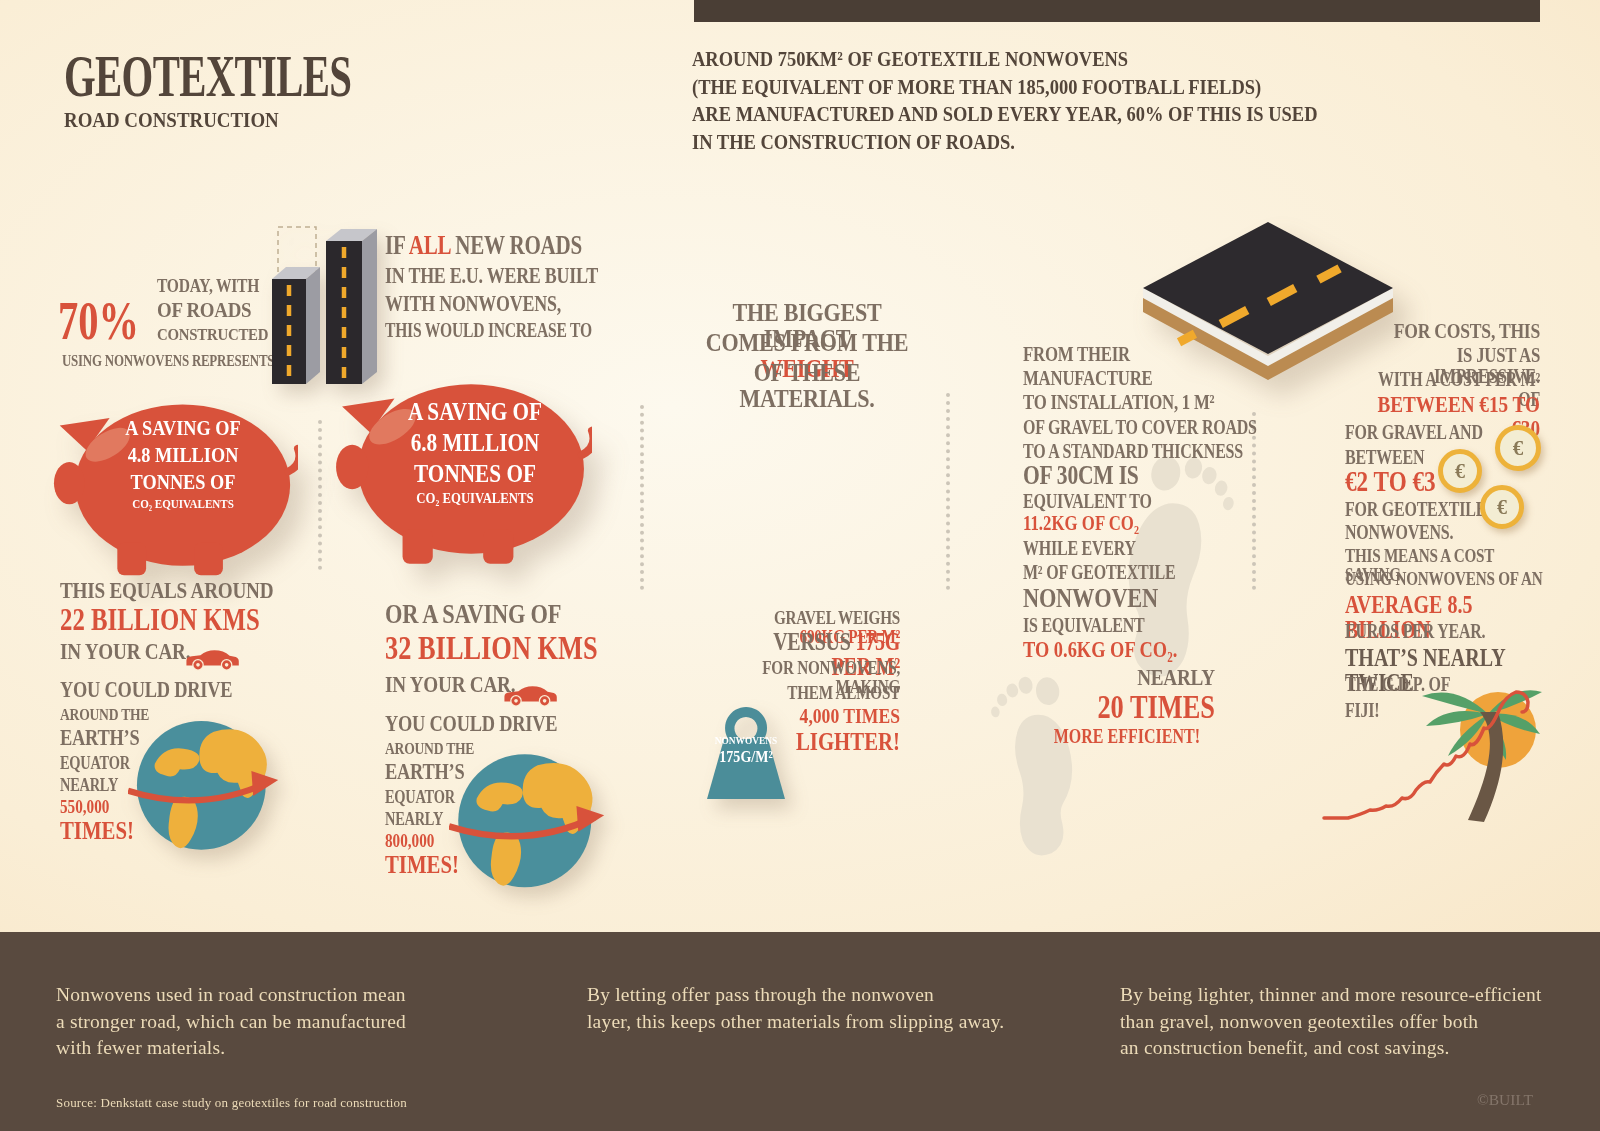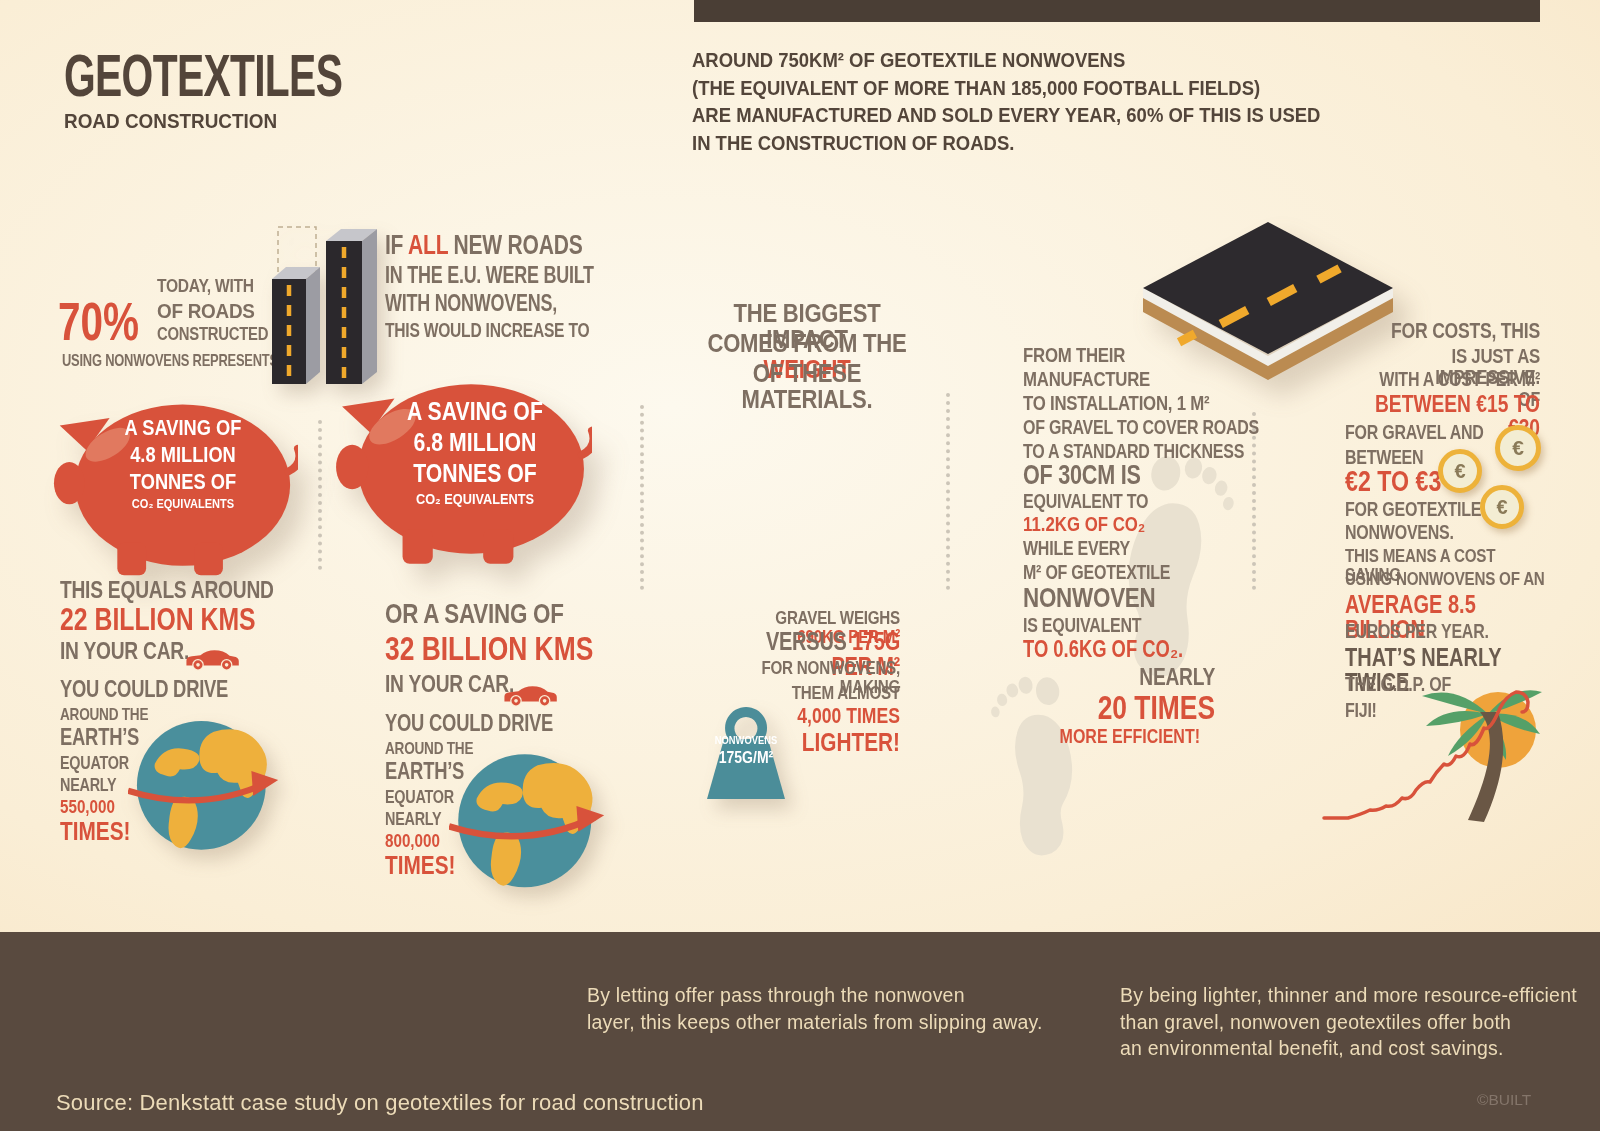--- a/index.html
+++ b/index.html
@@ -4,21 +4,21 @@
 <style>
   :root{
     --accent:#d8523b; --txt:#7e6f62; --dark:#53453a; --teal:#4b8d99;
     --gold:#edb23a; --footer:#594a3f; --cream:#ecdbb8; --dots:#ccc5b8;
     --land:#eeb03c; --globe:#4a8f9c; --foot:#e9e1d0;
   }
   *{margin:0;padding:0;box-sizing:border-box}
   html,body{background:#e8d9bd}
   #canvas{
     position:relative;width:1600px;height:1131px;overflow:hidden;
-    font-family:Liberation Sans, sans-serif;
+    font-family:Liberation Serif, serif;
     background:radial-gradient(115% 95% at 42% 36%, #fdf9ee 0%, #faeed6 52%, #f5dcb4 100%);
   }
   .abs{position:absolute;line-height:1;white-space:pre-line}
   .t{color:var(--txt);font-weight:700;letter-spacing:-.3px}
   .dk{color:var(--dark);font-weight:700}
   .or{color:var(--accent);font-weight:700}
   .wh{color:#fff;font-weight:700}
   .cx{transform:scaleX(var(--sx,.84));transform-origin:0 0}
   .cxr{transform:scaleX(var(--sx,.84));transform-origin:100% 0}
   .cxc{transform:scaleX(var(--sx,.84));transform-origin:50% 0}
@@ -303,21 +303,24 @@
         <path d="M170 46 Q196 16 224 24 Q198 38 170 46 Z"></path>
         <path d="M170 46 Q206 42 222 66 Q192 60 170 46 Z"></path>
         <path d="M170 46 Q190 70 188 92 Q172 70 170 46 Z"></path>
       </g>
       <path d="M162 44 C180 66 172 104 150 152 L166 154 C186 110 190 74 180 44 Z" fill="#6a5745"></path>
       <path d="M6 150 L30 150 Q44 146 52 142 Q60 143 68 138 Q76 140 84 130 Q92 133 98 122 Q106 112 112 114 Q118 104 126 96 Q132 100 138 88 Q146 92 152 76 Q158 80 166 60 Q172 64 182 40 Q188 28 198 24 Q208 24 210 34 Q210 44 204 44" fill="none" stroke="var(--accent)" stroke-width="3.5" stroke-linecap="round" stroke-linejoin="round"></path>
     </svg>
   </div>
 
   <div id="footer" class="abs" style="left:0;top:932px;width:1600px;height:199px"></div>
+  <div class="abs fp" style="left:56px;top:982px">Nonwovens used in road construction mean
+a stronger road, which can be manufactured
+with fewer materials.</div>
   <div class="abs fp" style="left:587px;top:982px">By letting offer pass through the nonwoven
 layer, this keeps other materials from slipping away.</div>
   <div class="abs fp" style="left:1120px;top:982px">By being lighter, thinner and more resource-efficient
 than gravel, nonwoven geotextiles offer both
-an environmental benefit, and cost savings.</div>
-  <div class="abs fp" style="left:56px;top:1090px;font-size:22px">Source: Denkstatt case study on geotextiles for road construction</div>
+an construction benefit, and cost savings.</div>
+  <div class="abs fp" style="left:56px;top:1090px;font-size:13px">Source: Denkstatt case study on geotextiles for road construction</div>
   <div class="abs" style="left:1477px;top:1092px;font-size:15.5px;color:#84756a;font-weight:400">©BUILT</div>
 
 </div>
 
 </body></html>

